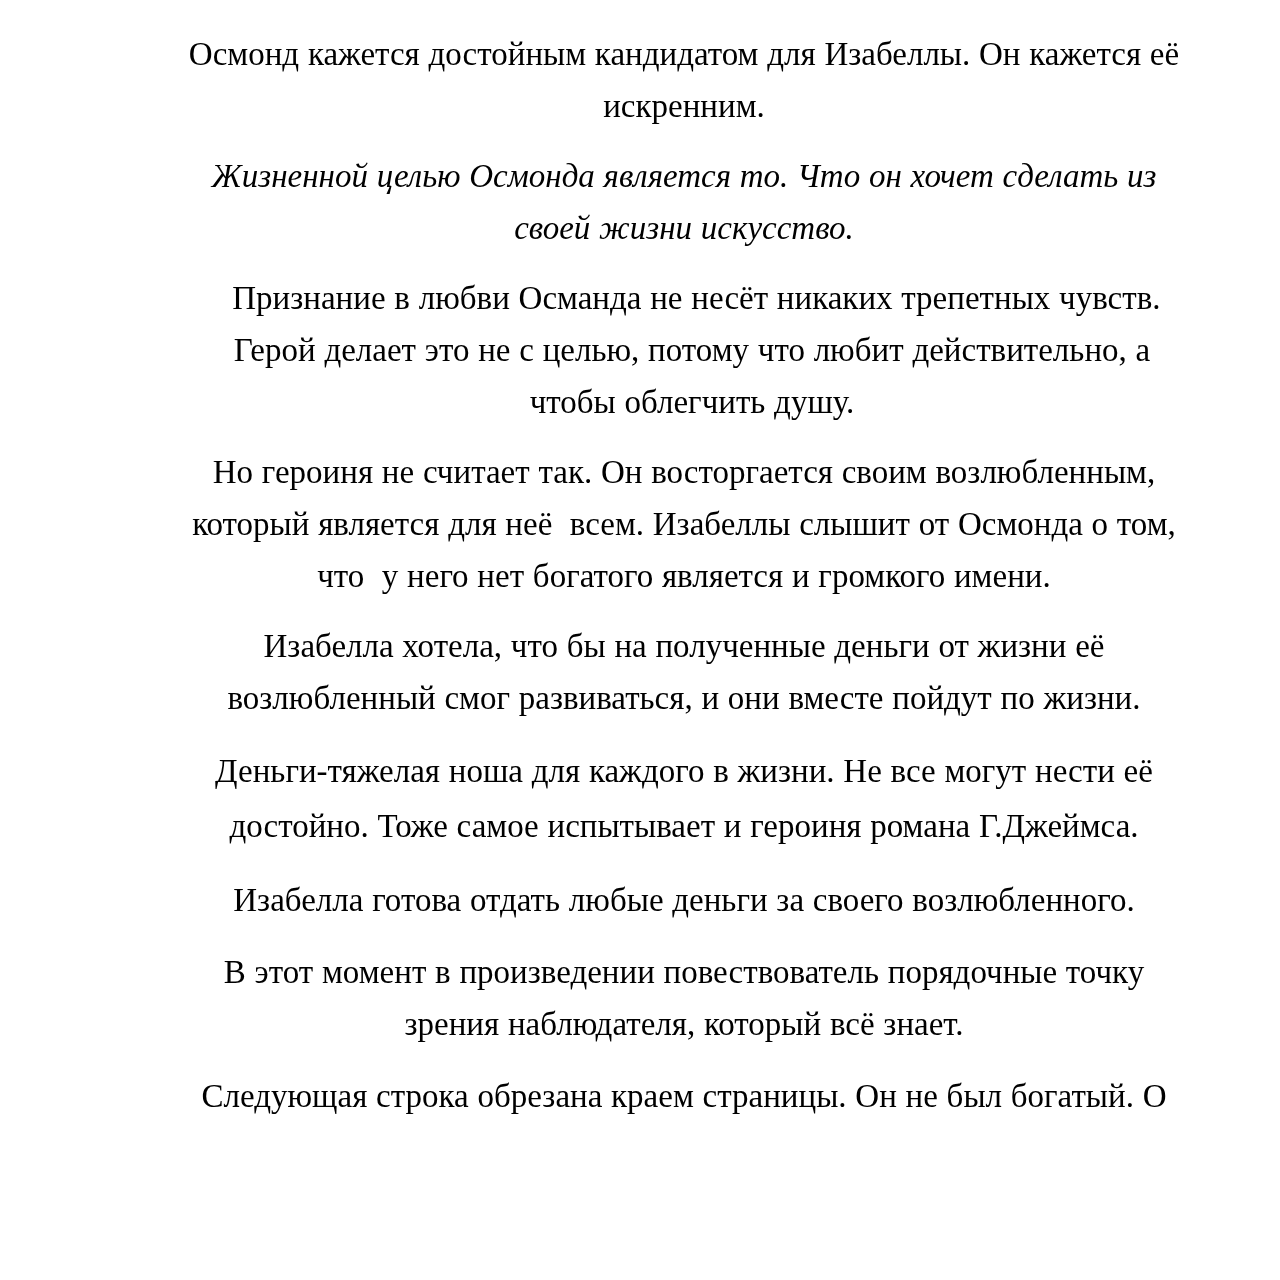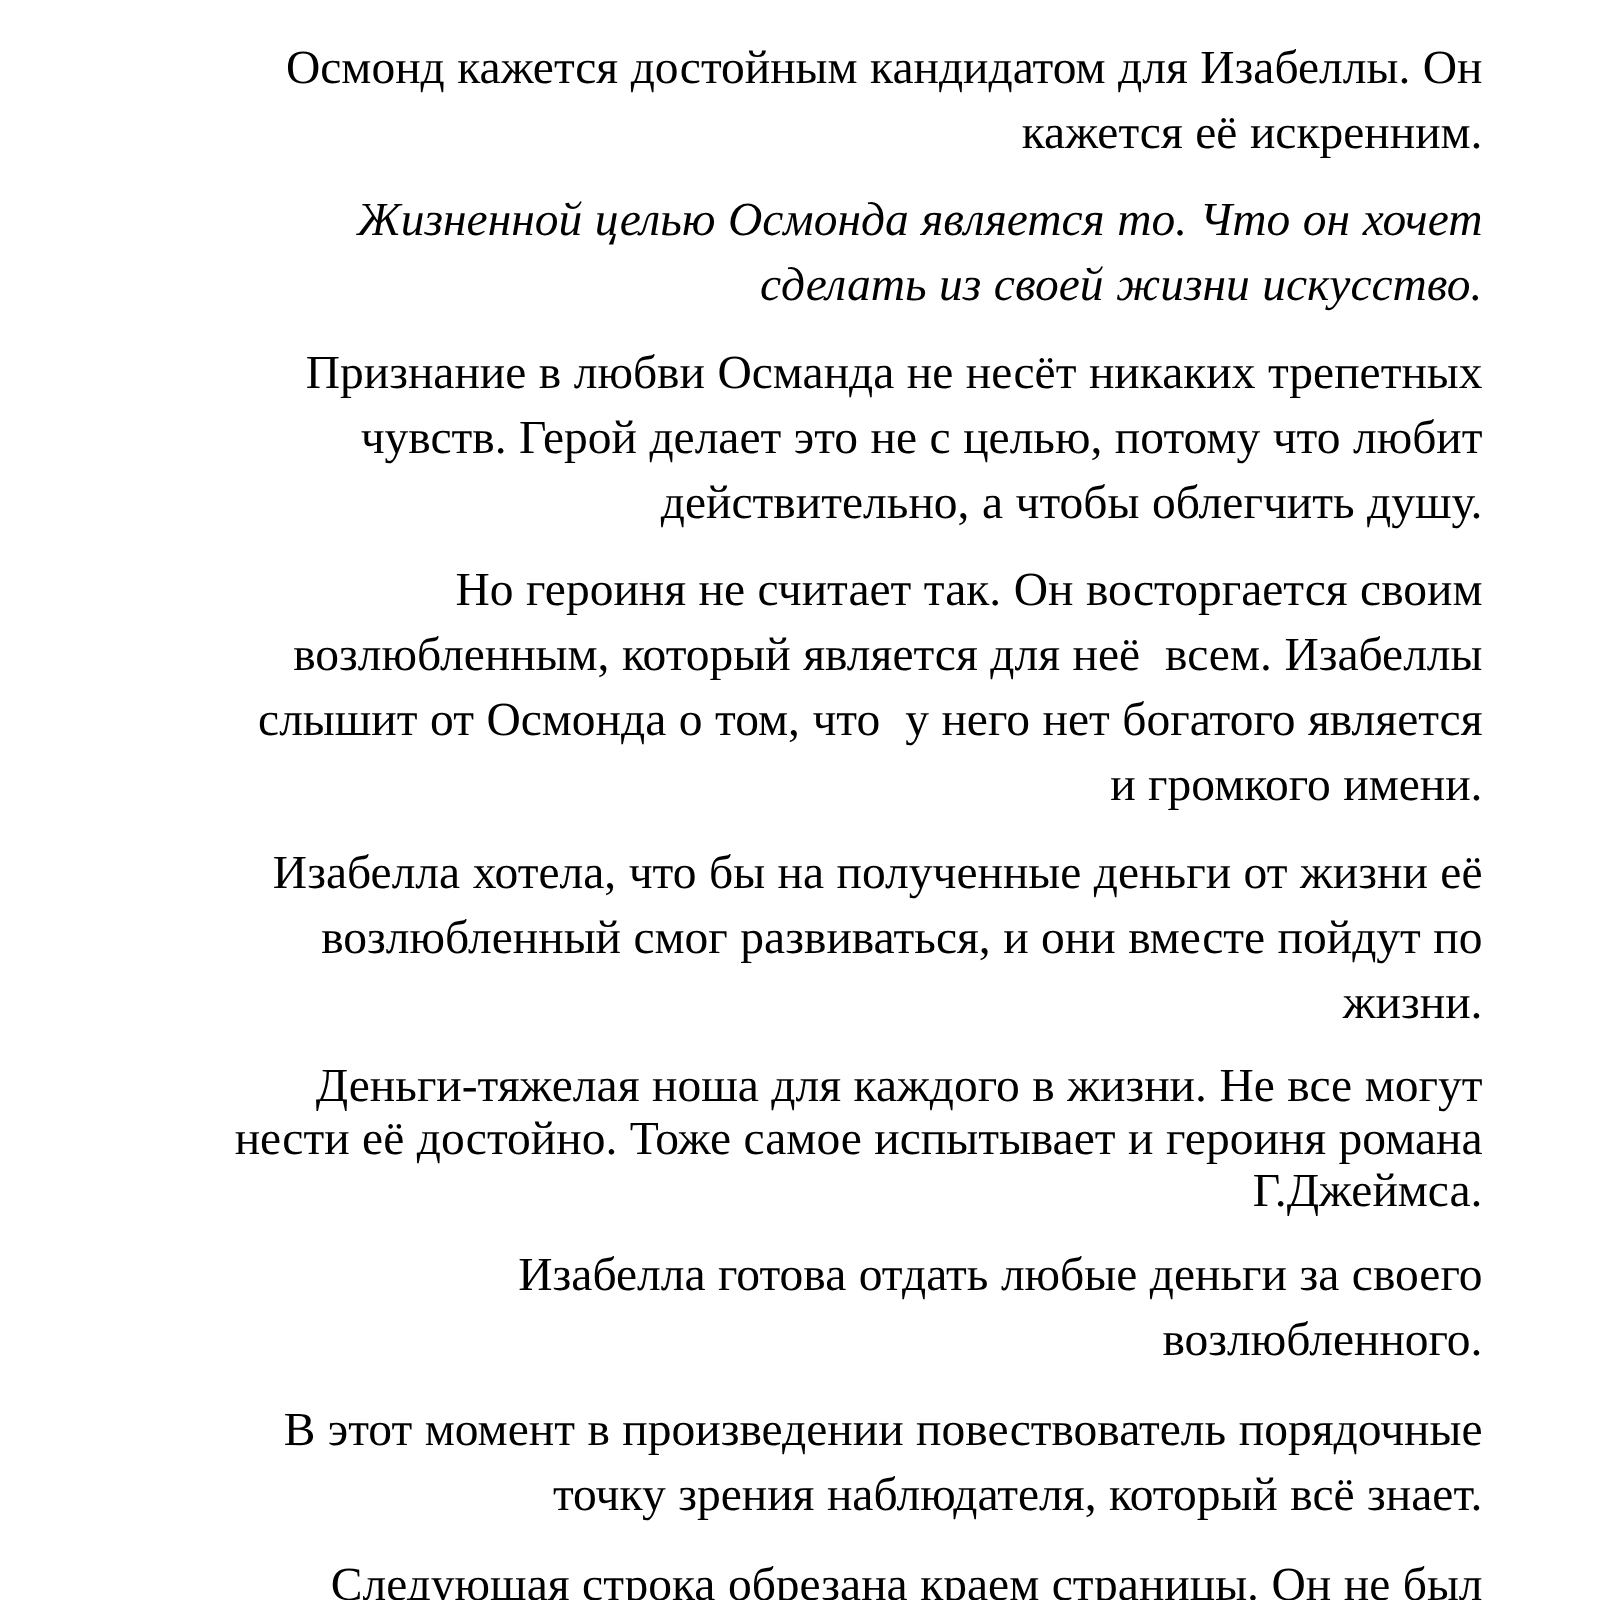--- a/index.html
+++ b/index.html
@@ -21,37 +21,37 @@
     overflow: hidden;
   }
   #document-body {
     position: absolute;
     left: 182px;
     top: 0px;
     width: 1004px;
   }
   .para {
     color: #000000;
-    font-size: 38px;
+    font-size: 33px;
     line-height: 52px;
     margin: 0;
     padding: 0;
-    text-align: right;
+    text-align: center;
     white-space: pre-wrap;
     word-spacing: 0.5px;
   }
   
   .p0  { margin-top: 28px; }
   .p1  { margin-top: 18px; font-style: italic; }
   .p2  { margin-top: 18px; margin-left: 16px; }
   .p3  { margin-top: 18px; }
   .p4  { margin-top: 18px; }
   .p5  { margin-top: 18px; }
   
-  .p6  { margin-top: 20px; line-height: 42px; font-family: Liberation Serif, serif; }
+  .p6  { margin-top: 20px; line-height: 55px; font-family: Liberation Serif, serif; }
   .p7  { margin-top: 20px; }
   .p8  { margin-top: 20px; }
   
   .p9  { margin-top: 20px; }
 </style>
 </head>
 <body>
 
 <div id="document-page">
   <div id="document-body">

